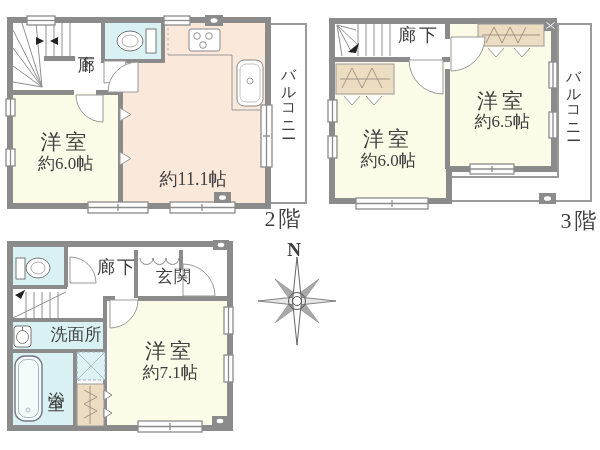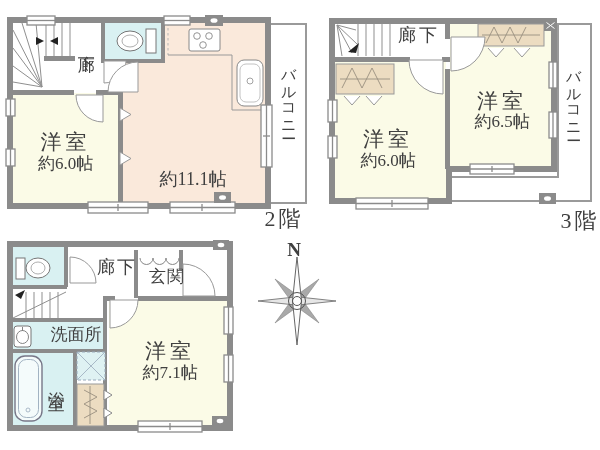--- a/index.html
+++ b/index.html
@@ -276,21 +276,21 @@
 
 <div class="lbl ctr" style="left:396px;top:26px;width:46px;font-size:18px;letter-spacing:3px;">廊下</div>
 <div class="lbl ctr" style="left:348px;top:128px;width:80px;font-size:21px;letter-spacing:4px;">洋室</div>
 <div class="lbl ctr" style="left:348px;top:152px;width:80px;font-size:17px;">約6.0帖</div>
 <div class="lbl ctr" style="left:462px;top:90px;width:80px;font-size:21px;letter-spacing:4px;">洋室</div>
 <div class="lbl ctr" style="left:462px;top:113px;width:80px;font-size:17px;">約6.5帖</div>
 <div class="lbl vert" style="left:565px;top:60px;font-size:15px;letter-spacing:1px;">バルコニー</div>
 <div class="lbl ctr" style="left:556px;top:209px;width:48px;font-size:22px;letter-spacing:3px;">3階</div>
 
 <div class="lbl ctr" style="left:92px;top:258px;width:50px;font-size:18px;letter-spacing:2px;">廊下</div>
-<div class="lbl ctr" style="left:146px;top:268px;width:42px;font-size:17px;letter-spacing:1px;">玄関</div>
+<div class="lbl ctr" style="left:153px;top:268px;width:42px;font-size:17px;letter-spacing:1px;">玄関</div>
 <div class="lbl ctr" style="left:44px;top:326px;width:64px;font-size:17px;">洗面所</div>
 <div class="lbl vert" style="left:47px;top:378px;font-size:17px;letter-spacing:3px;">浴室</div>
 <div class="lbl ctr" style="left:130px;top:340px;width:80px;font-size:21px;letter-spacing:4px;">洋室</div>
 <div class="lbl ctr" style="left:130px;top:364px;width:80px;font-size:17px;">約7.1帖</div>
 
 <div class="lbl ctr" style="left:280px;top:240px;width:28px;font-size:19px;font-weight:bold;">N</div>
 
 </div>
 
 </body></html>

